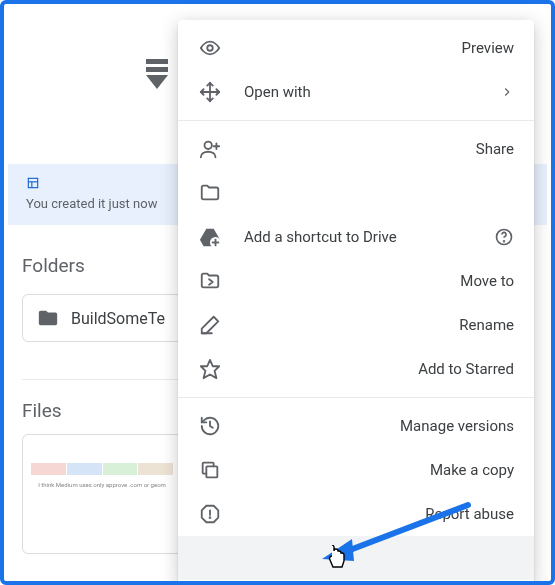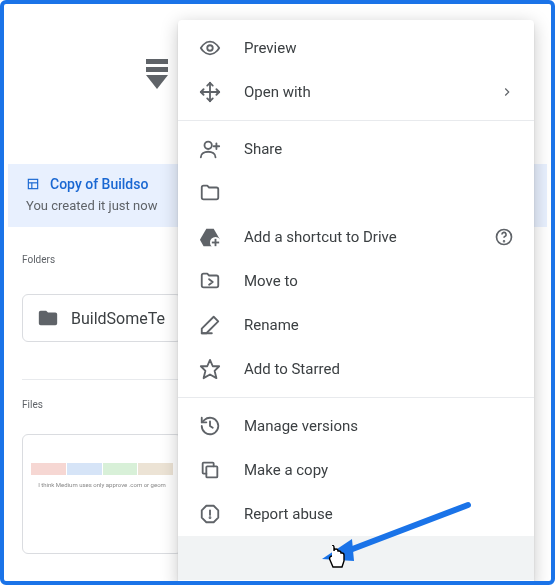--- a/index.html
+++ b/index.html
@@ -5,35 +5,35 @@
 * { margin:0; padding:0; box-sizing:border-box; font-family:"Google Sans",Roboto,Arial,sans-serif; }
 body { width:555px; height:585px; background:#fff; position:relative; overflow:hidden; }
 .frame { position:absolute; inset:0; border:4px solid #1a73e8; border-radius:6px; pointer-events:none; }
 .bg { position:absolute; inset:4px; background:#fff; }
 
 
 .toolbar-icon { position:absolute; left:140px; top:55px; color:#5f6368; }
 .banner { position:absolute; left:4px; top:160px; right:4px; background:#e8f0fe; padding:12px 18px 14px 18px; }
 .banner-title { color:#1967d2; font-size:14px; font-weight:500; display:flex; align-items:center; gap:10px; }
 .banner-sub { color:#5f6368; font-size:13px; margin-top:6px; }
-.sect-label { position:absolute; left:18px; color:#5f6368; font-size:10px; }
+.sect-label { position:absolute; left:18px; color:#5f6368; font-size:19px; }
 .sect-folders { top:250px; }
 .sect-files { top:395px; }
 .folder-card { position:absolute; left:18px; top:290px; width:160px; border:1px solid #dadce0; border-radius:6px; padding:12px 14px; display:flex; align-items:center; gap:12px; }
 .folder-card .fname { font-size:16px; color:#3c4043; }
 .sep { position:absolute; left:18px; right:18px; top:375px; height:1px; background:#e8eaed; }
 .file-card { position:absolute; left:18px; top:430px; width:160px; height:120px; border:1px solid #dadce0; border-radius:6px; overflow:hidden; background:#fff; }
 .file-thumb { margin:28px 8px 0 8px; display:flex; gap:1px; }
 .file-thumb span { flex:1; height:12px; }
 .file-thumb .c1{ background:#f6d7d3;} .file-thumb .c2{background:#d6e4f7;} .file-thumb .c3{background:#d8f0d8;} .file-thumb .c4{background:#ece3d5;}
 .file-cap { font-size:6px; color:#888; text-align:center; margin-top:6px; }
 
 
 .menu { position:absolute; left:178px; top:20px; width:356px; background:#fff; border-radius:4px; box-shadow:0 2px 2px rgba(0,0,0,.12),0 4px 18px rgba(0,0,0,.22); padding:6px 0; }
-.menu-item { display:flex; align-items:center; height:44px; padding:0 20px; font-size:15px; color:#3c4043; cursor:default; }
+.menu-item { display:flex; align-items:center; height:44px; padding:0 20px; font-size:15px; color:#3c4043; cursor:default;justify-content:space-between; }
 .menu-item .mi-icon { width:24px; height:24px; display:flex; align-items:center; justify-content:center; color:#5f6368; margin-right:22px; }
 .menu-item.hovered { background:#f1f3f4; }
 .menu-item .chev { margin-left:auto; color:#5f6368; }
 .menu-item .help { margin-left:auto; color:#5f6368; }
 .menu-div { height:1px; background:#e8eaed; margin:6px 0; }
 
 
 .arrow { position:absolute; left:318px; top:495px; pointer-events:none; }
 
 .cursor { position:absolute; left:327px; top:545px; pointer-events:none; }
@@ -55,21 +55,20 @@
 
   <div class="banner">
     <div class="banner-title">
       <span>
         <svg width="14" height="14" viewBox="0 0 24 24" fill="none" stroke="#1967d2" stroke-width="2">
             <rect x="4" y="4" width="16" height="16"></rect>
             <line x1="4" y1="10" x2="20" y2="10"></line>
             <line x1="10" y1="10" x2="10" y2="20"></line>
           </svg>
       </span>
-      <span>Copy of Buildso</span>
     </div>
     <div class="banner-sub">You created it just now</div>
   </div>
 
   <div class="sect-label sect-folders">Folders</div>
   <div class="folder-card">
     <span>
       <svg width="22" height="22" viewBox="0 0 24 24" fill="#5f6368">
           <path d="M10 4H4a2 2 0 0 0-2 2v12a2 2 0 0 0 2 2h16a2 2 0 0 0 2-2V8a2 2 0 0 0-2-2h-8l-2-2z"></path>
         </svg>

